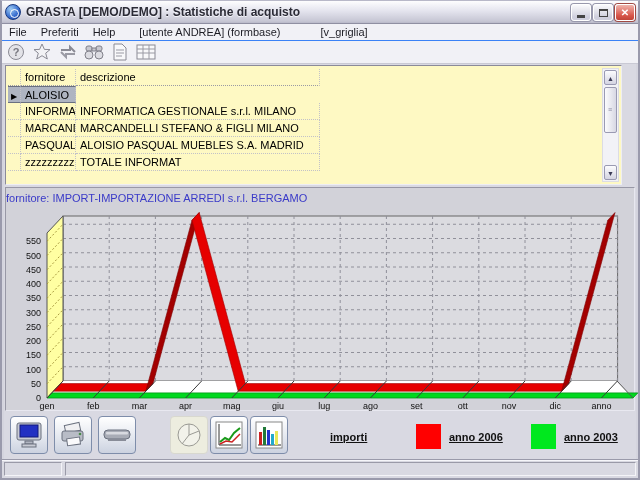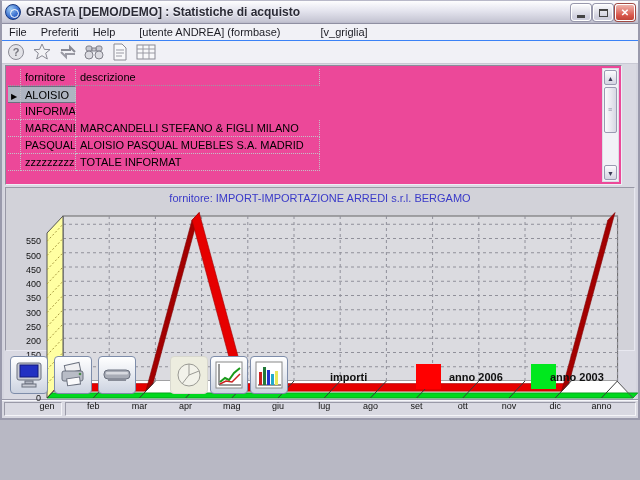--- a/index.html
+++ b/index.html
@@ -1,19 +1,19 @@
 <!DOCTYPE html>
 <html><head>
 <meta charset="utf-8">
 <style>
   * { box-sizing: border-box; margin: 0; padding: 0; }
   html,body { width:640px; height:480px; overflow:hidden; }
   body { font-family:"Liberation Sans", sans-serif; background:#b8b8c4; }
   .window {
-    width:640px; height:420px; display:flex; flex-direction:column;
+    width:640px; height:480px; display:flex; flex-direction:column;
     background:#d9d9e2; border:2px solid #9a9aac; border-top:1px solid #b8b8c8;
     box-shadow: inset 0 0 0 2px #d4d4de;
   }
   
   .titlebar {
     height:23px; flex:0 0 23px; display:flex; align-items:center; padding:0 3px;
     background:linear-gradient(#fdfdfe, #e4e4ee 45%, #c6c6d4 92%, #b8b8c8);
     border-bottom:1px solid #8f8fa2;
   }
   .app-icon { width:16px; height:16px; border-radius:50%;
@@ -34,21 +34,21 @@
   
   .menubar { height:17px; flex:0 0 17px; display:flex; align-items:center;
     background:#f1f1f6; font-size:11px; color:#1c1c24; border-bottom:1px solid #3b82f6; }
   .menu-item { padding:1px 7px; }
   .menu-item.spaced { margin-left:10px; }
   .menu-item.spaced2 { margin-left:26px; }
   .toolbar { height:23px; flex:0 0 23px; display:flex; align-items:center; gap:5px;
     background:#f1f1f6; padding-left:3px; border-bottom:1px solid #c9c9d4; }
   .tbicon { width:21px; height:20px; display:flex; align-items:center; justify-content:center; }
   
-  .table-panel { flex:0 0 120px; margin:1px 16px 0 3px; background:#ec4899; position:relative;
+  .table-panel { flex:0 0 120px; margin:1px 16px 0 3px; background:#fef9c3; position:relative;
     border:1px solid; border-color:#8a8a99 #eeeef4 #eeeef4 #8a8a99; font-size:11px; overflow:hidden; }
   .grid { position:absolute; left:2px; top:3px; width:312px; }
   .trow { display:grid; grid-template-columns:13px 55px 244px; height:17px; }
   .trow > div { border-right:1px dotted #c2c2c8; border-bottom:1px dotted #c2c2c8;
     padding:2px 0 0 4px; white-space:nowrap; overflow:hidden; color:#000; }
   .trow.header > div { border-bottom:1px dotted #9a9aa4; }
   .trow.sel > div { background:#aeb4c1; border-top:1px solid #6a7080; border-bottom:1px solid #6a7080; }
   .selcell { text-align:center; padding-left:0 !important; font-size:8px; line-height:15px; color:#111; }
   
   .vscroll { position:absolute; top:2px; bottom:2px; right:2px; width:17px;
@@ -56,29 +56,29 @@
   .sbtn { position:absolute; left:1px; right:1px; height:15px; text-align:center; font-size:7px;
     color:#3a3a55; line-height:15px; border:1px solid #9a9ab2; border-radius:2px;
     background:linear-gradient(#fcfcfe,#d4d4e2); }
   .sbtn.up { top:1px; } .sbtn.down { bottom:1px; }
   .sthumb { position:absolute; top:18px; left:1px; right:1px; height:46px; border-radius:2px;
     border:1px solid #9a9ab2; background:linear-gradient(90deg,#fbfbfd,#d8d8e4);
     font-size:7px; color:#8a8aa2; text-align:center; line-height:44px; letter-spacing:1px; }
   
   .chart-panel { flex:1 1 auto; margin:2px 3px; background:#d2d2d9; position:relative;
     border:1px solid; border-color:#9898a6 #e8e8f0 #e8e8f0 #9898a6; }
-  .chart-title { text-align:center; font-size:11px; color:#3a3ac8; padding-top:4px; }
+  .chart-title { text-align:left; font-size:11px; color:#3a3ac8; padding-top:4px; }
   #chart-svg { position:absolute; left:1px; top:17px; }
   
   .btnbar { flex:0 0 46px; position:relative; }
   .xbtn { position:absolute; top:3px; width:38px; height:38px; border-radius:4px;
     border:1px solid #7e8daa; background:linear-gradient(#ffffff,#e2e6ee 60%,#ccd2e0);
     display:flex; align-items:center; justify-content:center; }
   .xbtn.flat { border:1px solid #d8d8cf; background:#ededdf; }
-  .lbl { position:absolute; font-size:11px; font-weight:bold; color:#111; top:18px; }
+  .lbl { position:absolute; font-size:11px; font-weight:bold; color:#111; top:18px;text-decoration:underline; }
   .swatch { position:absolute; top:11px; width:25px; height:25px; }
   
   .statusbar { flex:0 0 19px; border-top:1px solid #9a9aaa; background:#d9d9e2;
     box-shadow:inset 0 1px 0 #f6f6fa; display:flex; gap:3px; padding:2px 2px 2px 2px; }
   .scell { border:1px solid; border-color:#9a9aa8 #f4f4f8 #f4f4f8 #9a9aa8; }
   .scell.small { width:58px; } .scell.big { flex:1; }
 </style>
 </head>
 <body>
 
@@ -156,20 +156,21 @@
         <div>descrizione</div>
       </div>
       <div id="grid-rows">
           <div class="trow sel">
             <div class="selcell">▶</div>
             <div>ALOISIO</div>
           </div>
           <div class="trow">
             <div class="selcell"></div>
             <div>INFORMAT</div>
+            <div>INFORMATICA GESTIONALE s.r.l. MILANO</div>
           </div>
           <div class="trow">
             <div class="selcell"></div>
             <div>MARCANDE</div>
             <div>MARCANDELLI STEFANO &amp; FIGLI MILANO</div>
           </div>
           <div class="trow">
             <div class="selcell"></div>
             <div>PASQUAL</div>
             <div>ALOISIO PASQUAL MUEBLES S.A. MADRID</div>
@@ -334,21 +335,21 @@
           <rect x="9" y="7" width="3" height="18" fill="#227a3a"></rect>
           <rect x="13" y="10" width="3" height="15" fill="#2233cc"></rect>
           <rect x="17" y="14" width="3" height="11" fill="#22aacc"></rect>
           <rect x="21" y="11" width="3" height="14" fill="#e8e85a"></rect>
         </svg>
     </div>
     <span class="lbl" style="left:328px">importi</span>
     <span class="swatch" style="left: 414px; background: rgb(255, 0, 0);" id="legend-swatch-0"></span>
     <span class="lbl" style="left:447px">anno 2006</span>
     <span class="swatch" style="left: 529px; background: rgb(0, 232, 30);" id="legend-swatch-1"></span>
-    <span class="lbl" style="left:548px">anno 2003</span>
+    <span class="lbl" style="left:562px">anno 2003</span>
   </div>
 
   <div class="statusbar">
     <div class="scell small"></div>
     <div class="scell big"></div>
   </div>
 
 </div>
 
 </body></html>

